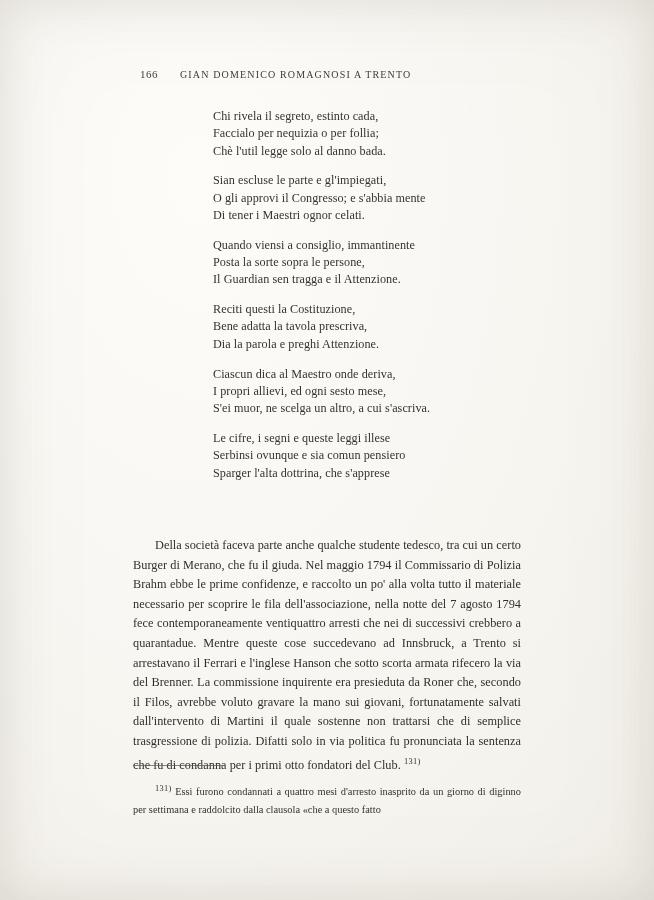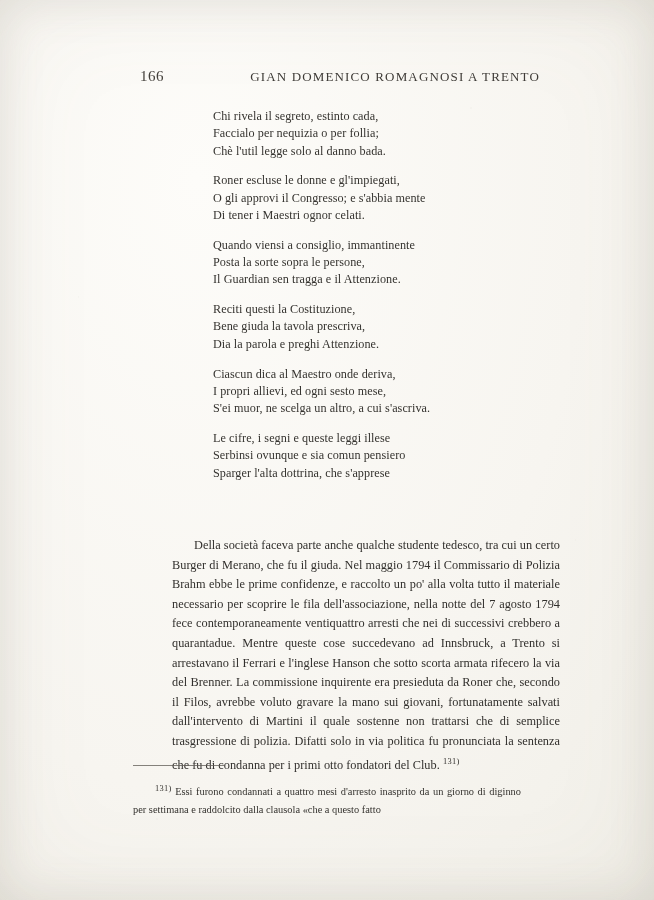--- a/index.html
+++ b/index.html
@@ -47,29 +47,29 @@
   }
   .header {
     position: absolute;
     top: 68px;
     left: 140px;
     width: 400px;
     display: flex;
     align-items: baseline;
   }
   .folio {
-    font-size: 15px;
+    font-size: 11px;
     letter-spacing: 0.5px;
     color: #45423d;
     width: 40px;
   }
   .runhead {
     flex: 1;
-    text-align: right;
-    font-size: 13px;
+    text-align: left;
+    font-size: 10px;
     letter-spacing: 1.15px;
     color: #3f3c38;
     text-transform: uppercase;
     white-space: nowrap;
   }
   .poem {
     position: absolute;
     left: 213px;
     top: 108px;
     width: 300px;
@@ -88,21 +88,20 @@
     font-size: 12.2px;
     line-height: 17.3px;
     color: #35332f;
     white-space: nowrap;
   }
   .prose {
     position: absolute;
     left: 133px;
     top: 536px;
     width: 388px;
-    margin-left: 39px;
   }
   .prose p {
     margin: 0;
     font-size: 12.3px;
     line-height: 19.6px;
     text-align: justify;
     text-indent: 22px;
     color: #312f2c;
     letter-spacing: 0.02px;
     -webkit-hyphens: none;
@@ -171,34 +170,34 @@
     <div class="poem">
 
       <div class="stanza">
         <div class="line">Chi rivela il segreto, estinto cada,</div>
         <div class="line">Faccialo per nequizia o per follia;</div>
         <div class="line">Chè l'util legge solo al danno bada.</div>
       </div>
 
 
       <div class="stanza">
-        <div class="line">Roner escluse le donne e gl'impiegati,</div>
+        <div class="line">Sian escluse le parte e gl'impiegati,</div>
         <div class="line">O gli approvi il Congresso; e s'abbia mente</div>
         <div class="line">Di tener i Maestri ognor celati.</div>
       </div>
 
       <div class="stanza">
         <div class="line">Quando viensi a consiglio, immantinente</div>
         <div class="line">Posta la sorte sopra le persone,</div>
         <div class="line">Il Guardian sen tragga e il Attenzione.</div>
       </div>
 
       <div class="stanza">
         <div class="line">Reciti questi la Costituzione,</div>
-        <div class="line">Bene giuda la tavola prescriva,</div>
+        <div class="line">Bene adatta la tavola prescriva,</div>
         <div class="line">Dia la parola e preghi Attenzione.</div>
       </div>
 
       <div class="stanza">
         <div class="line">Ciascun dica al Maestro onde deriva,</div>
         <div class="line">I propri allievi, ed ogni sesto mese,</div>
         <div class="line">S'ei muor, ne scelga un altro, a cui s'ascriva.</div>
       </div>
 
       <div class="stanza">

